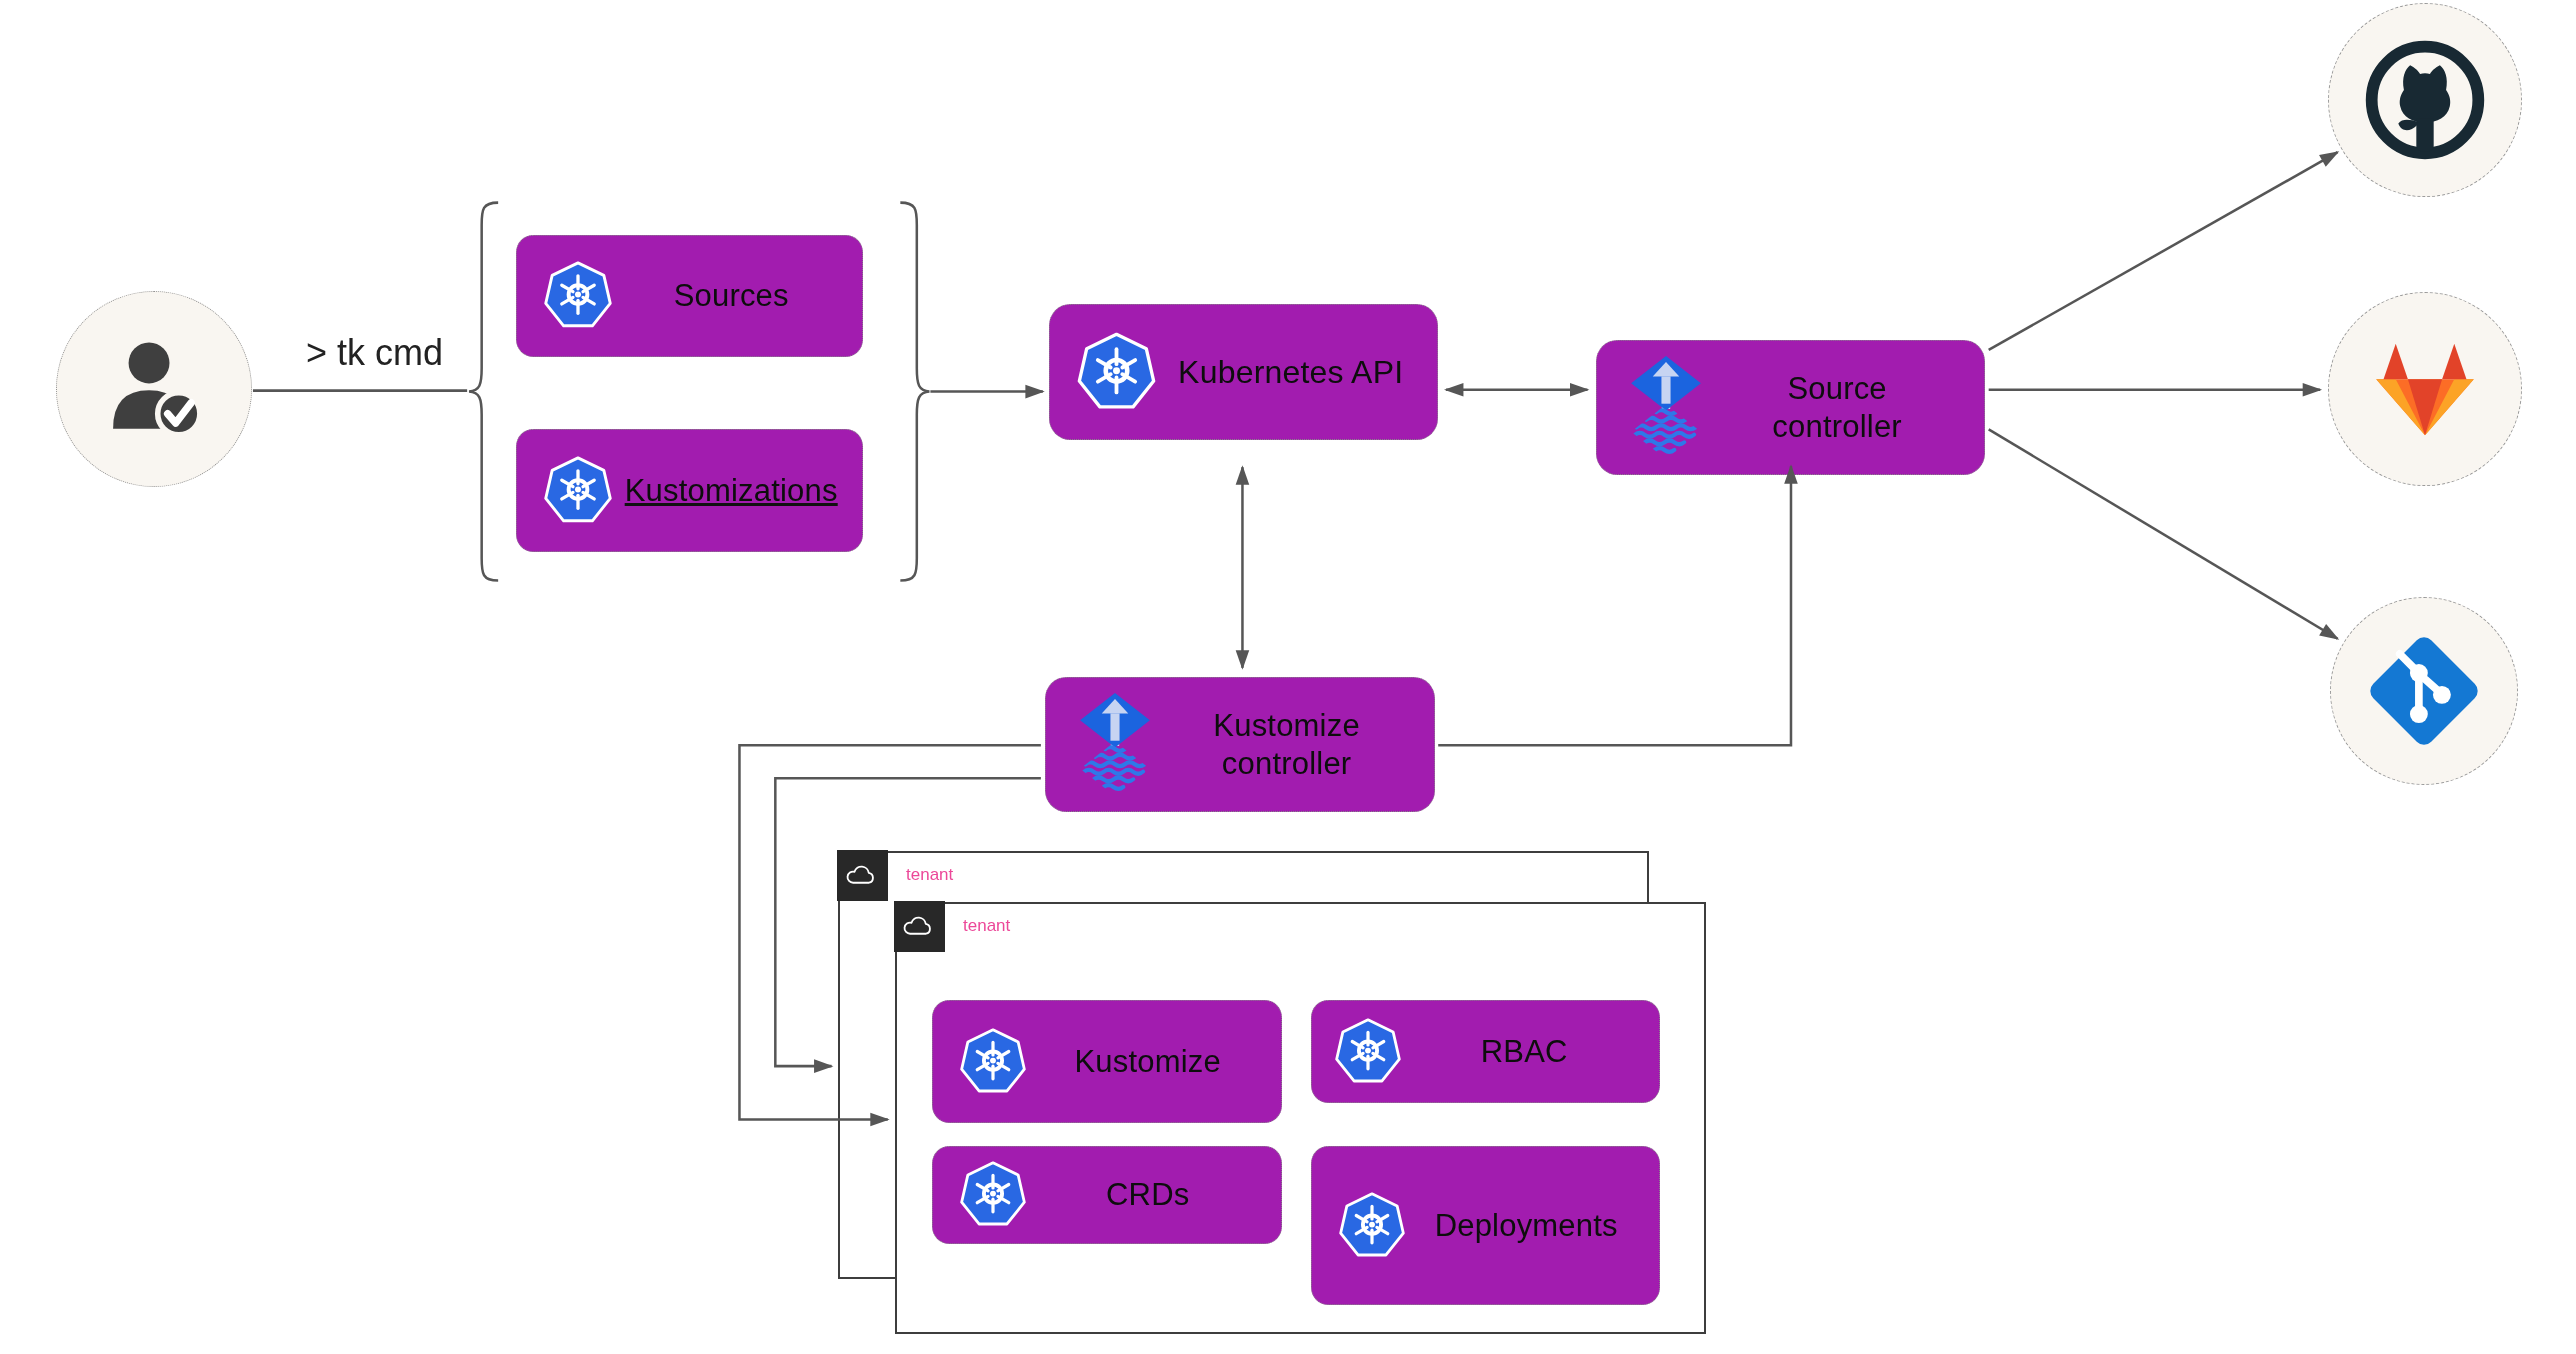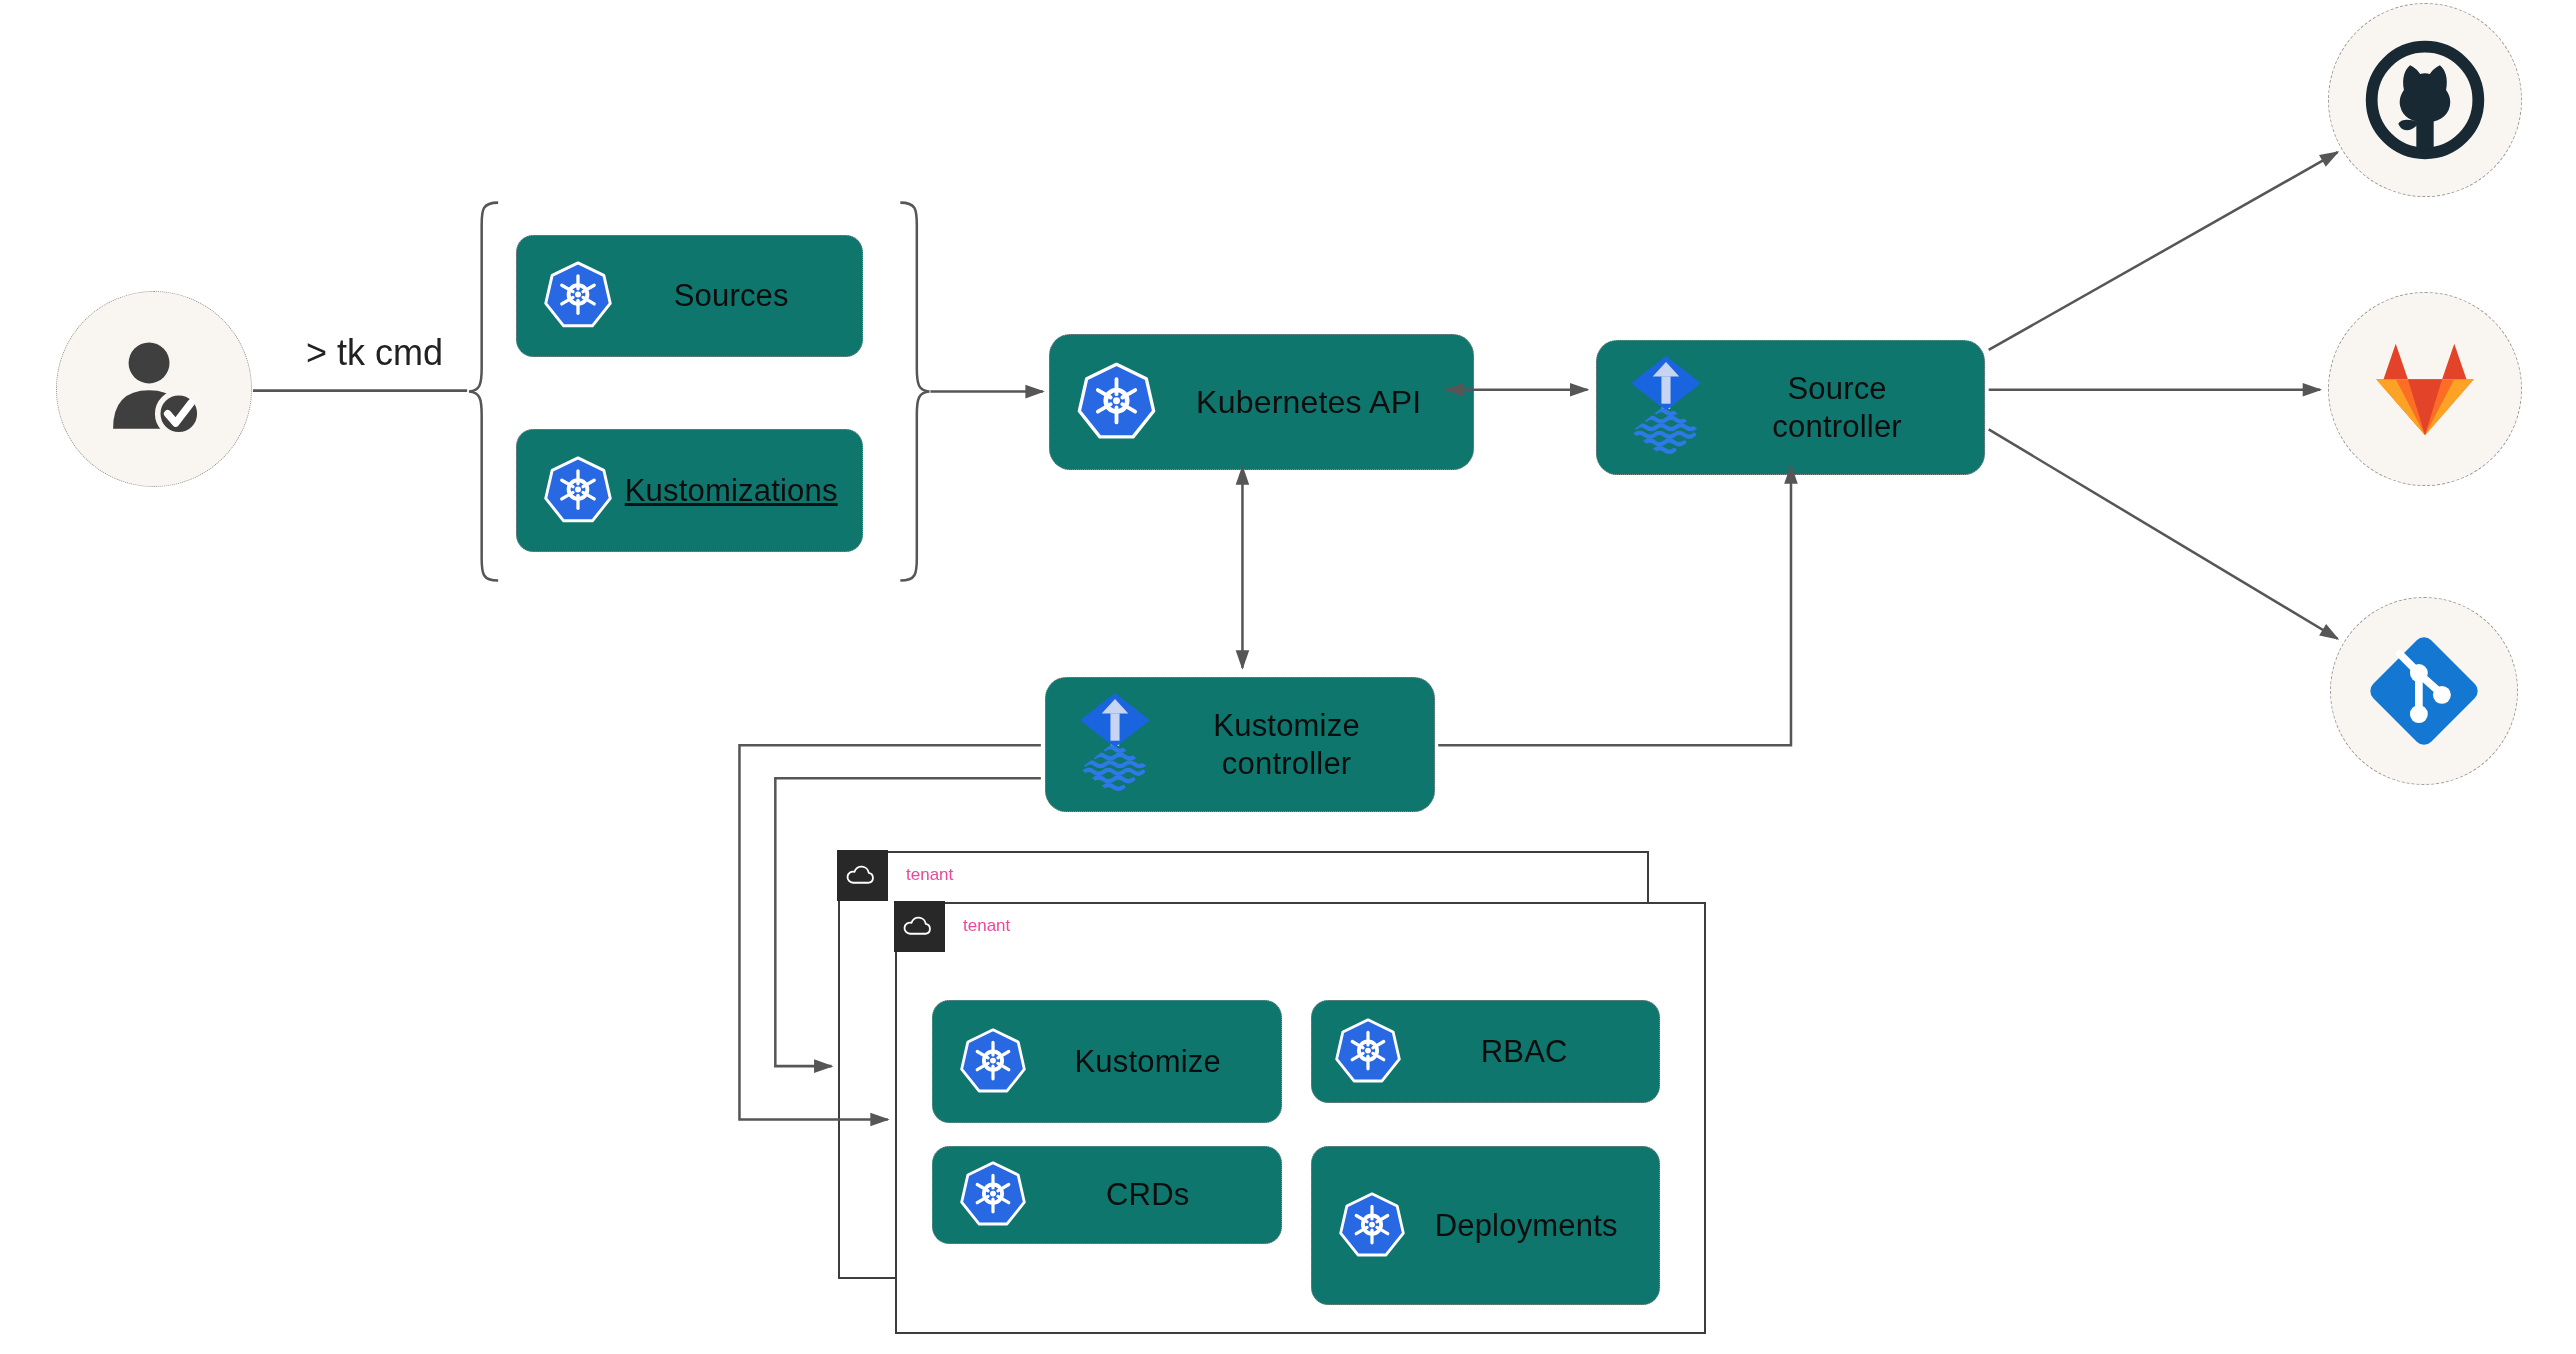--- a/index.html
+++ b/index.html
@@ -2,21 +2,21 @@
 <html><head>
 <meta charset="utf-8">
 <style>
   html,body{margin:0;padding:0;background:#ffffff;}
   .canvas{
     position:relative;width:2576px;height:1355px;background:#ffffff;overflow:hidden;
     font-family:"Liberation Sans","DejaVu Sans",sans-serif;color:#111;
   }
   
   .dotbox{
-    position:absolute;background:#0f766e;border:1.9px dotted #8a8a8a;border-radius:17.4px;
+    position:absolute;background:#a21caf;border:1.9px dotted #8a8a8a;border-radius:17.4px;
     display:flex;align-items:center;box-sizing:border-box;padding-left:25px;
   }
   .dotbox .lbl{flex:1;text-align:center;font-size:31px;color:#0d0d0d;letter-spacing:0.2px;padding-right:13.6px;}
   .dotbox .lbl.two{line-height:1.22;}
   
   .circle{
     position:absolute;border-radius:50%;background:#f9f6f1;box-sizing:border-box;
     display:flex;align-items:center;justify-content:center;
   }
   .dashed{border:1.9px dashed #9a9a9a;}
@@ -134,21 +134,21 @@
       <div class="lbl">Sources</div>
     </div>
     <div class="dotbox" style="left:516px;top:429px;width:347px;height:123px;text-decoration:underline;">
       <svg width="72" height="72" viewBox="0 0 74 74">
           <use href="#sym-k8s"></use>
         </svg>
       <div class="lbl">Kustomizations</div>
     </div>
   </div>
 
-  <div class="dotbox" style="left:1049px;top:334px;width:425px;height:136px;border-radius:21.3px;">
+  <div class="dotbox" style="left:1049px;top:304px;width:389px;height:136px;border-radius:21.3px;">
     <svg width="83" height="83" viewBox="0 0 86 86">
         <use href="#sym-k8s"></use>
       </svg>
     <div class="lbl" style="font-size:32px;">Kubernetes API</div>
   </div>
 
   <div class="dotbox" style="left:1596px;top:340px;width:389px;height:135px;border-radius:21.3px;">
     <svg width="76" height="107" style="margin-left:5.8px;" viewBox="0 0 78 110">
         <use href="#sym-flux"></use>
       </svg>

